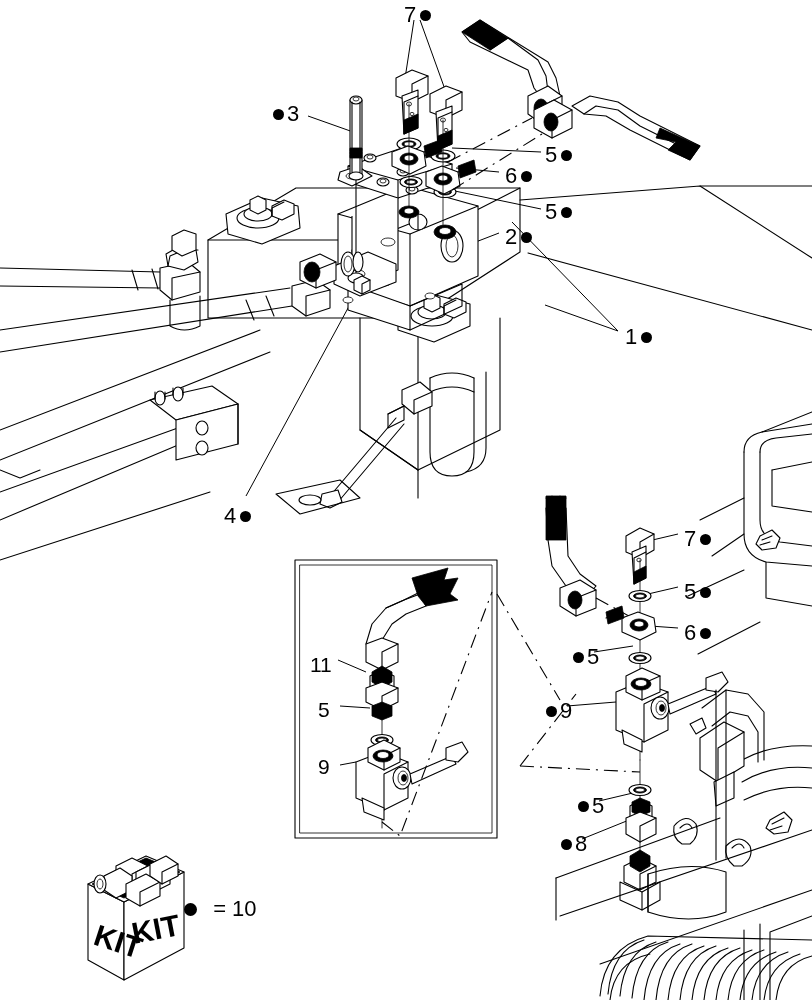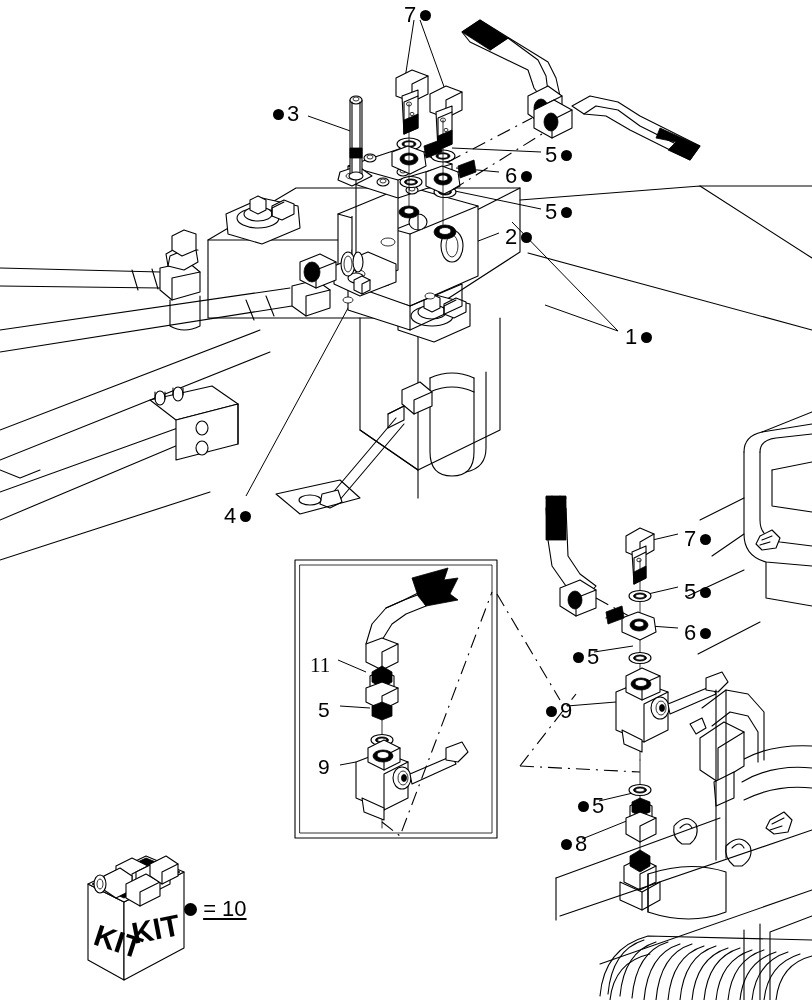--- a/index.html
+++ b/index.html
@@ -568,22 +568,22 @@
   </div>
 
   <div class="callout" style="left:578px;top:795px;">
     <span class="dot lead"></span><span class="num">5</span>
   </div>
 
   <div class="callout" style="left:561px;top:833px;">
     <span class="dot lead"></span><span class="num">8</span>
   </div>
 
-  <div class="inset-label" style="left:310px;top:653px;font-family:Liberation Serif, serif;">11</div>
+  <div class="inset-label" style="left:310px;top:653px;">11</div>
   <div class="inset-label" style="left:318px;top:698px;">5</div>
   <div class="inset-label" style="left:318px;top:755px;">9</div>
 
   <div class="legend" style="left:184px;top:896px;">
     <span class="dot" style="width:13px;height:13px;"></span>
-    <span style="text-decoration:underline;">= 10</span>
+    <span style="margin-left:10px;">= 10</span>
   </div>
 
 </div>
 
 </body></html>

